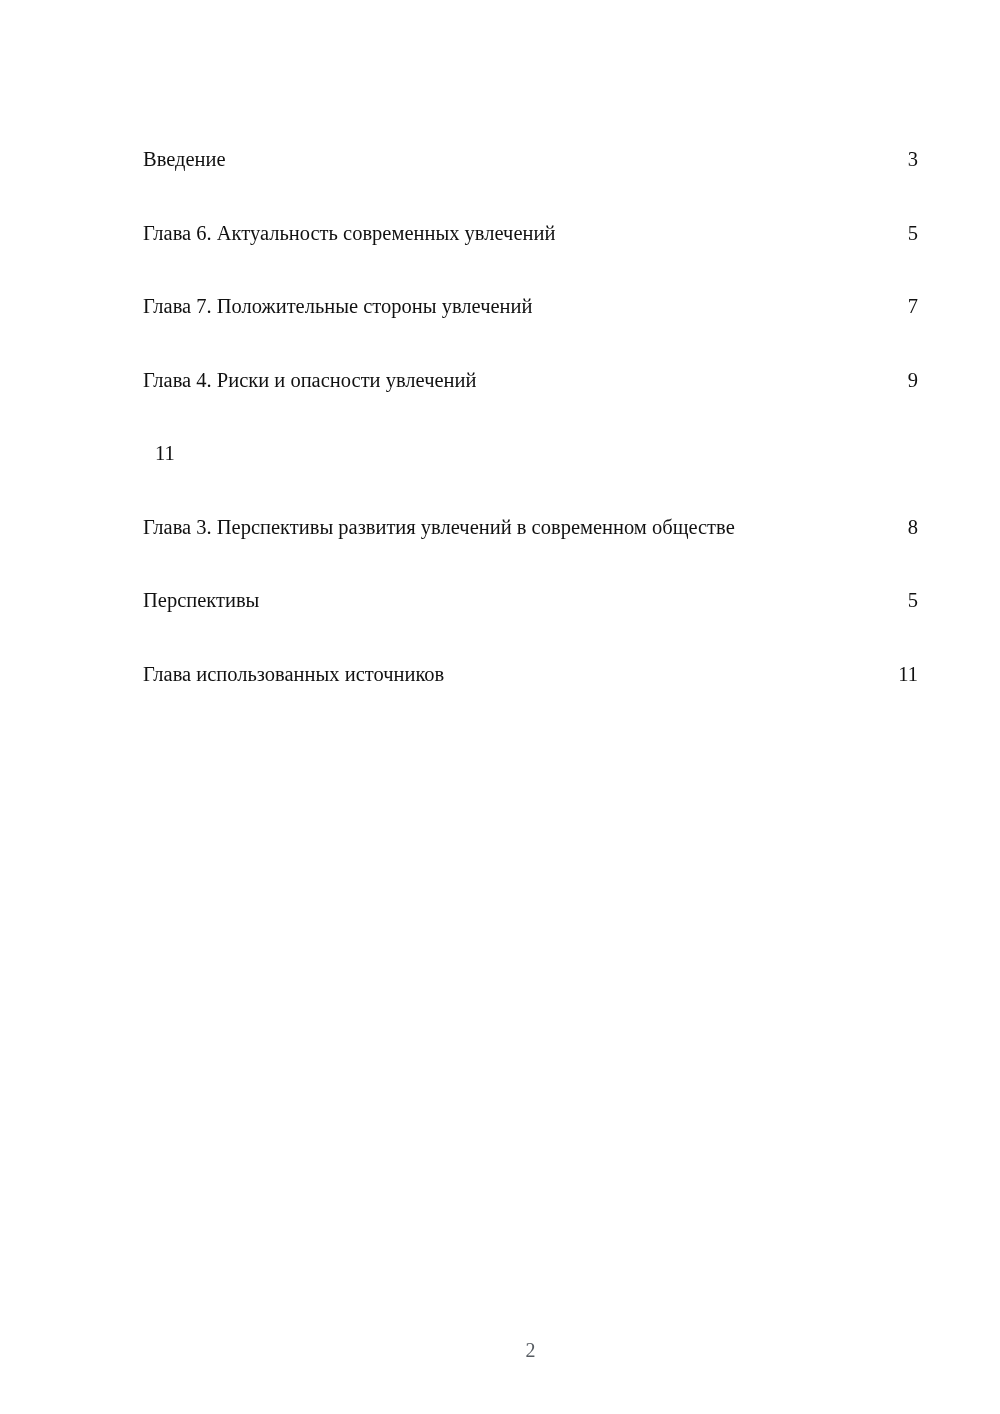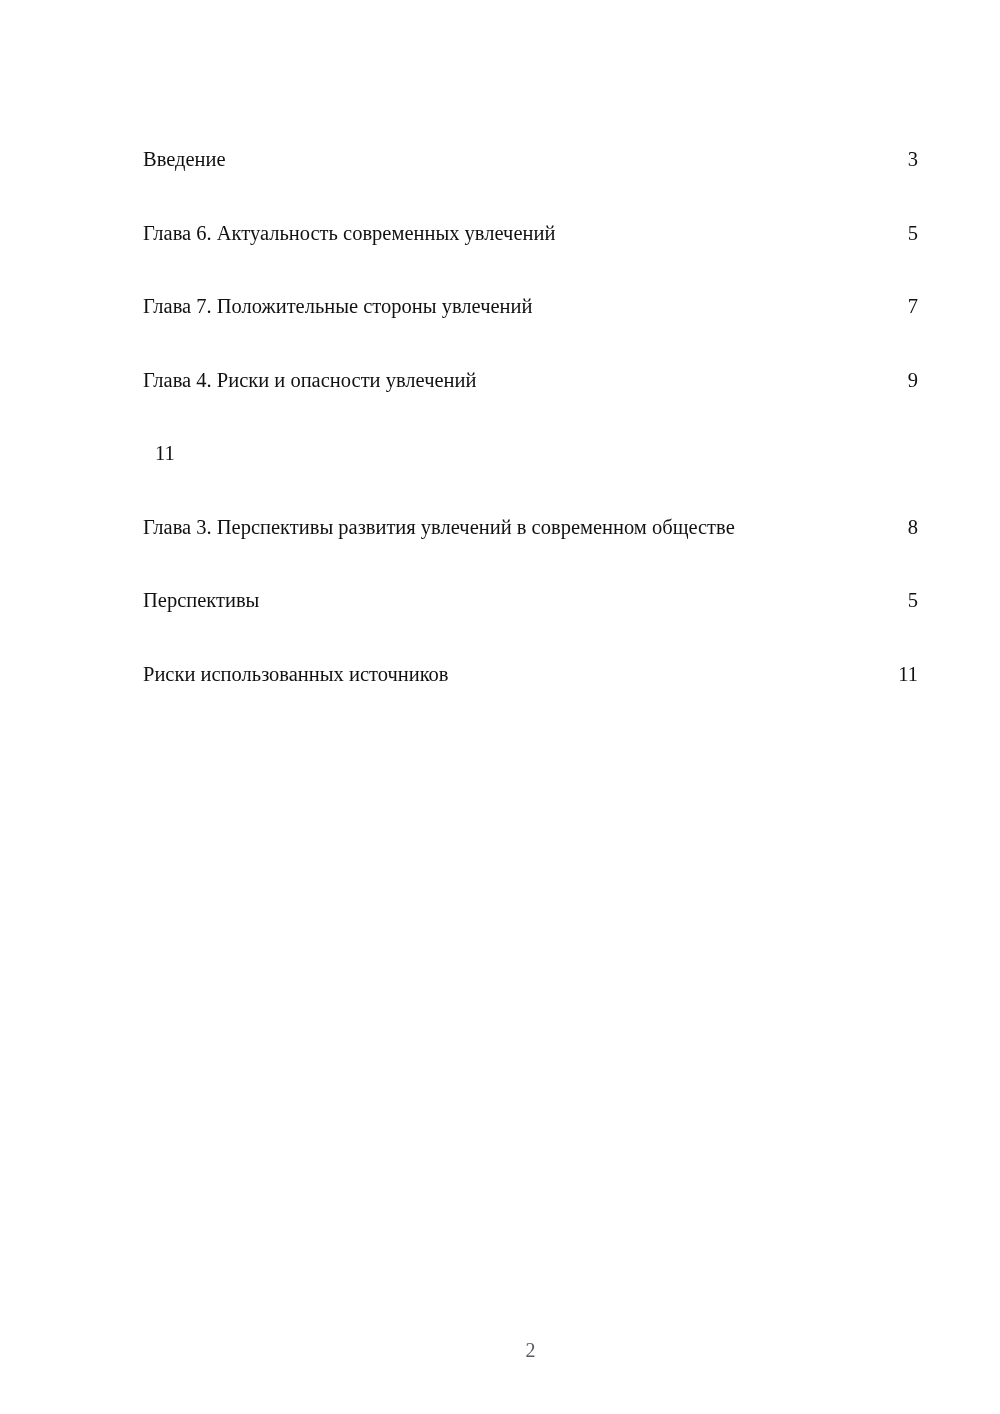--- a/index.html
+++ b/index.html
@@ -88,20 +88,20 @@
           <span class="toc-label">Глава 3. Перспективы развития увлечений в современном обществе</span>
           <span class="toc-page">8</span>
         </div>
 
         <div class="toc-row">
           <span class="toc-label">Перспективы</span>
           <span class="toc-page">5</span>
         </div>
 
         <div class="toc-row">
-          <span class="toc-label">Риски использованных источников</span>
+          <span class="toc-label">Глава использованных источников</span>
           <span class="toc-page">11</span>
         </div>
       </div>
   </div>
 
   <div class="page-footer">2</div>
 </div>
 
 </body></html>

